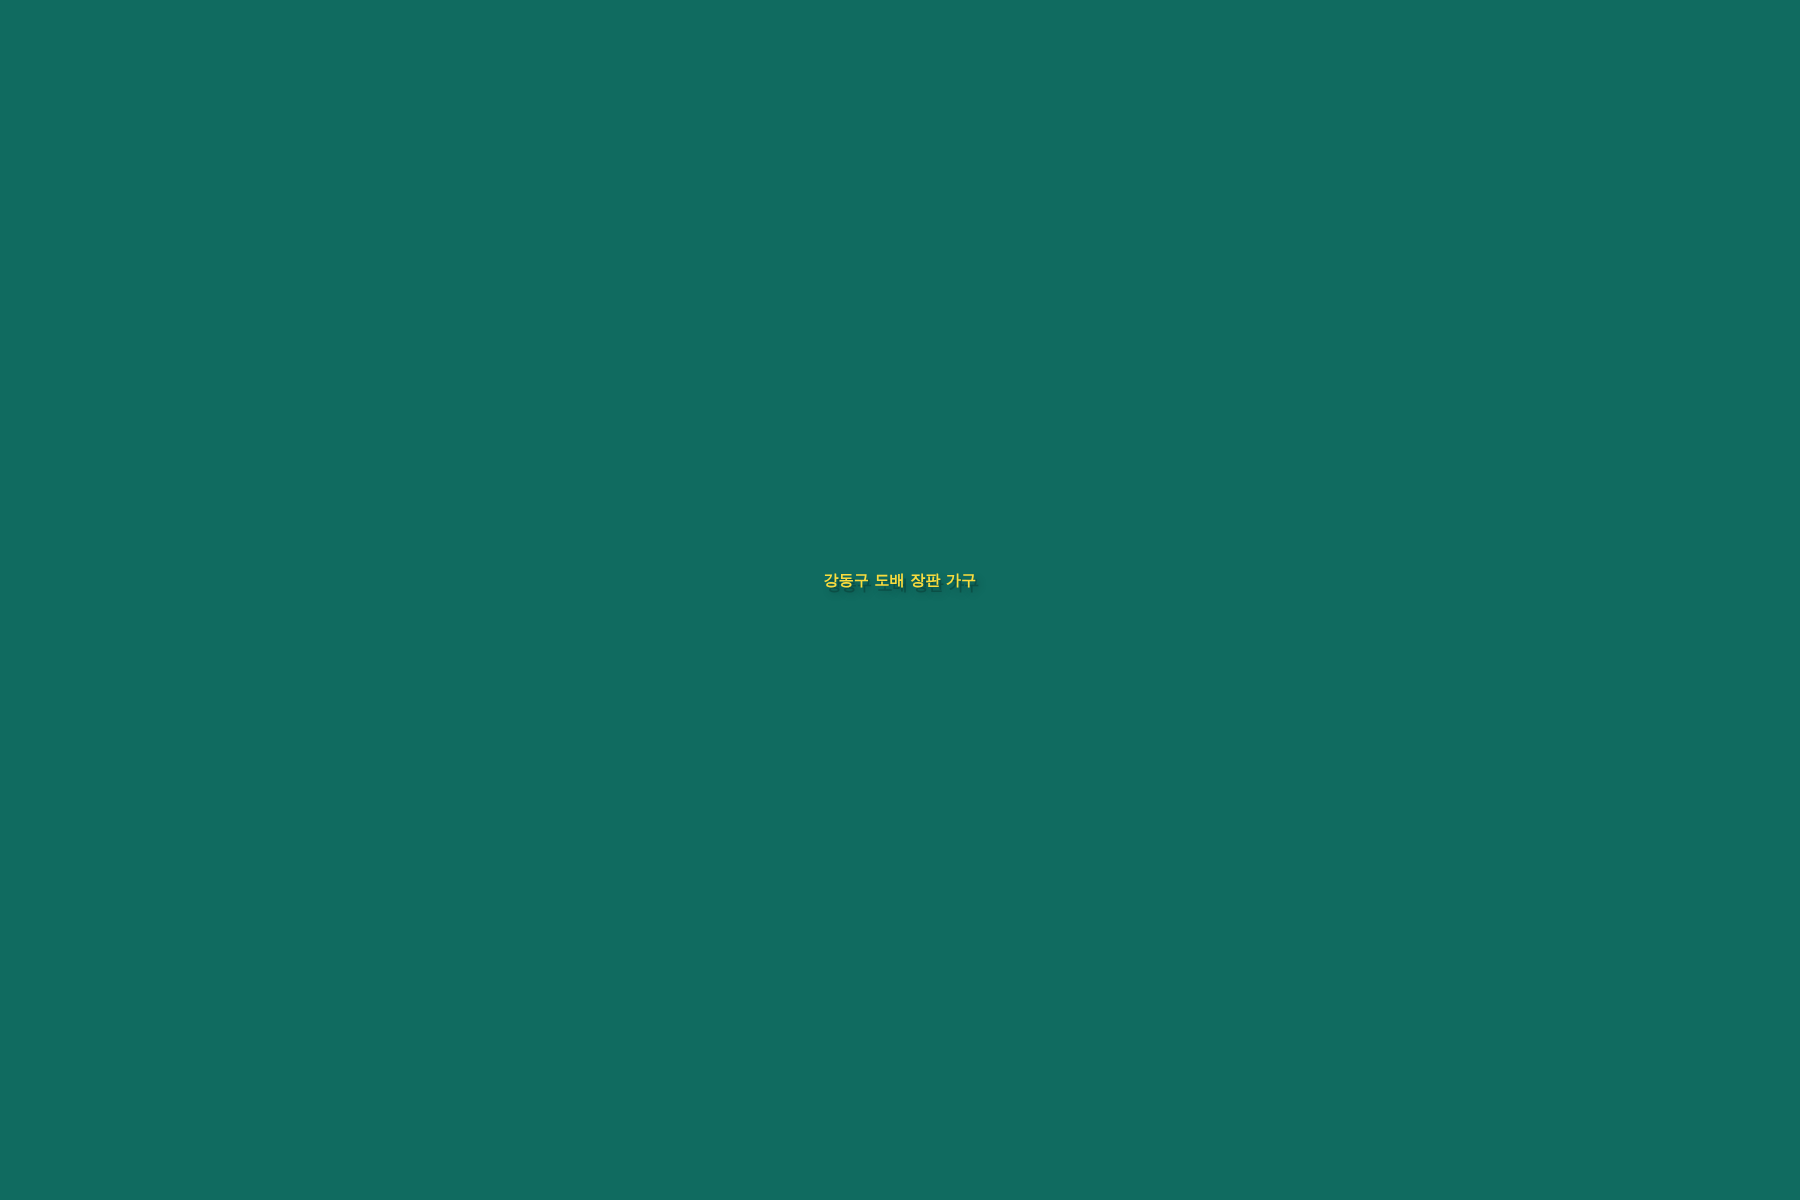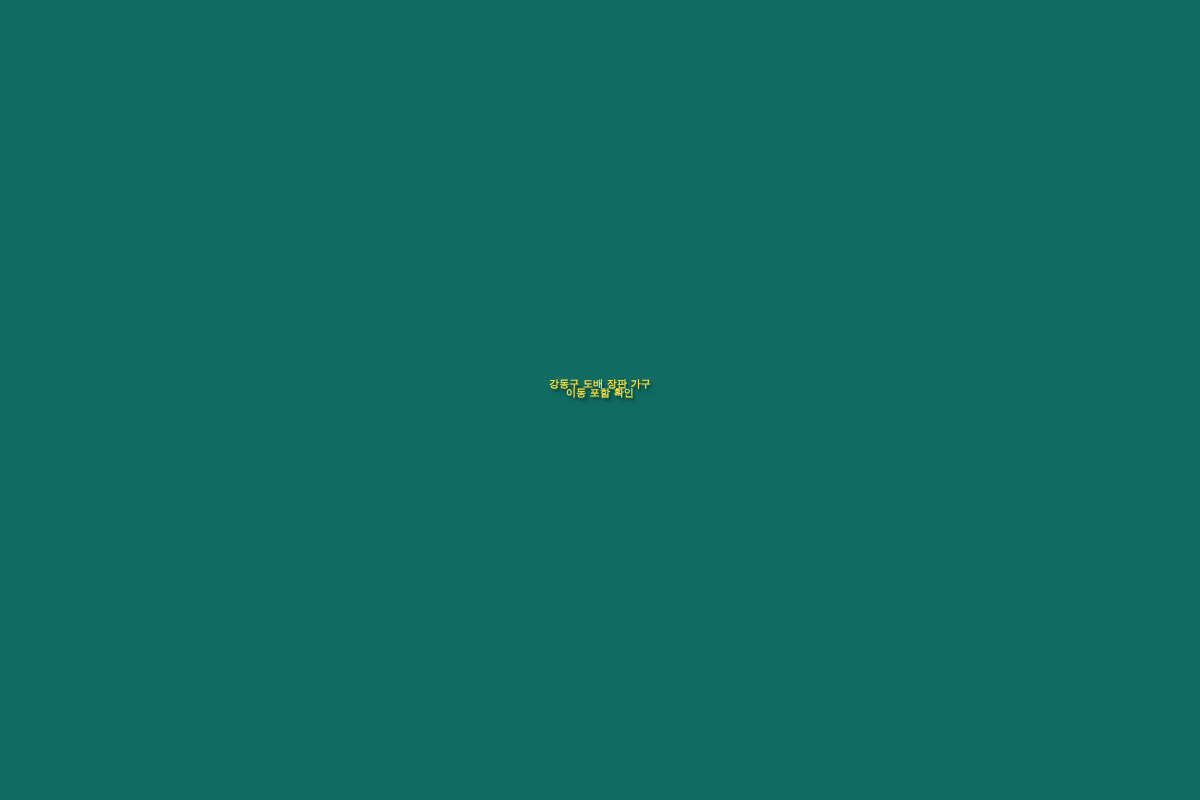--- a/index.html
+++ b/index.html
@@ -61,17 +61,16 @@
 </style>
 </head>
 <body>
 
 <div id="banner" style="background-color: rgb(16, 107, 96);">
 
   <div id="headline-block">
 
     <span class="headline-line line-1" style="color: rgb(249, 220, 62); font-size: 10px;">강동구 도배 장판 가구</span>
 
-    <span class="headline-line line-2" style="color: rgb(249, 220, 62); font-size: 10px;">이동 포함 확인</span>
 
   </div>
 
 </div>
 
 </body></html>

